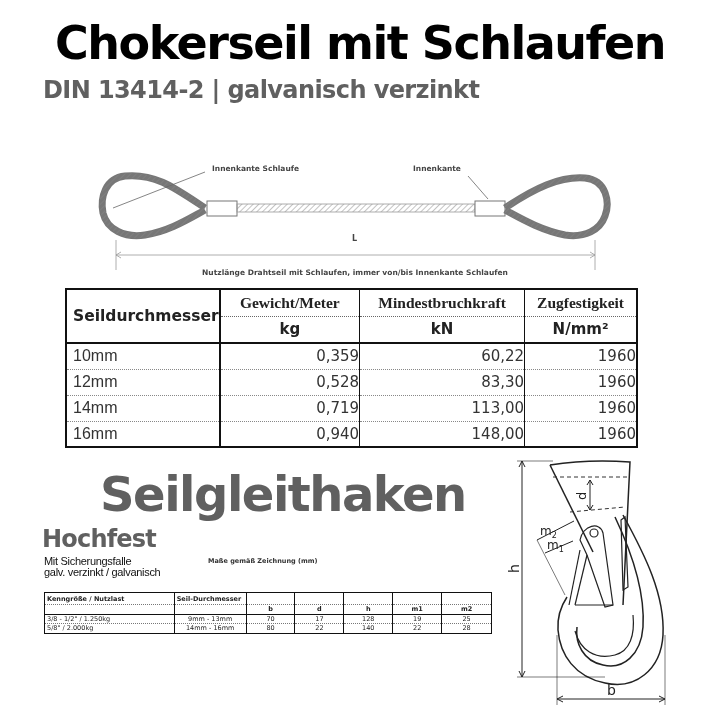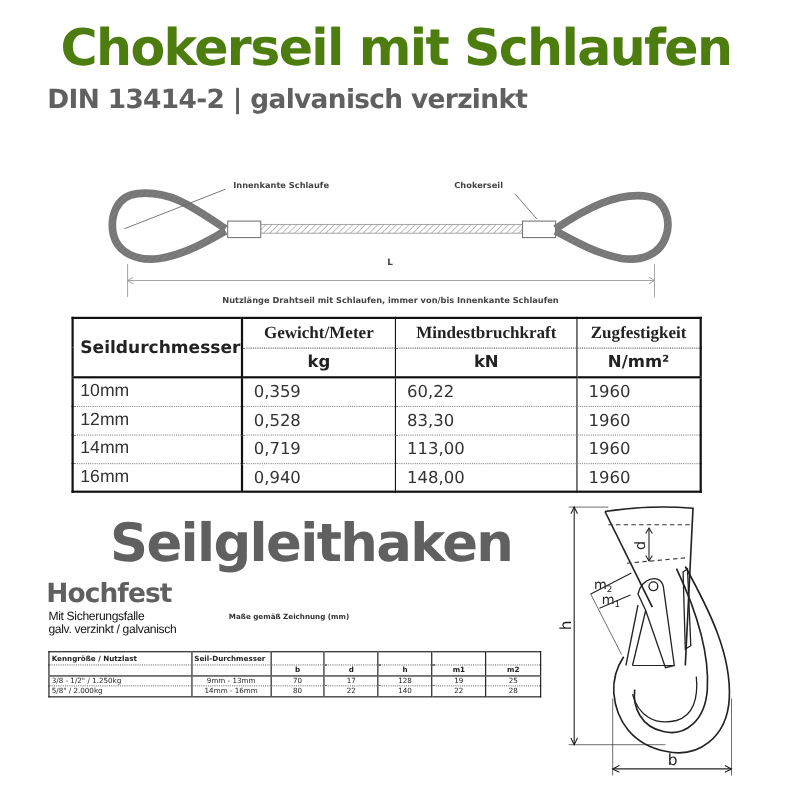--- a/index.html
+++ b/index.html
@@ -2,21 +2,21 @@
 <html><head>
 <meta charset="utf-8">
 <style>
   * { box-sizing: border-box; margin: 0; padding: 0; }
   html, body { width: 720px; height: 720px; background: #ffffff; overflow: hidden; }
   body { position: relative; font-family: "DejaVu Sans", sans-serif; color: #222; }
 
   .title {
     position: absolute; left: 0; top: 16px; width: 720px; text-align: center;
     font-family: "DejaVu Sans", sans-serif; font-weight: bold; font-size: 46px;
-    color: #4d7c0f; letter-spacing: -1.5px;
+    color: #000000; letter-spacing: -1.5px;
   }
   .subtitle {
     position: absolute; left: 43px; top: 76px;
     font-weight: bold; font-size: 24px; color: #606060; letter-spacing: -0.6px;
   }
   .desc {
     position: absolute; left: 44px; top: 114px; font-family: "Liberation Sans", sans-serif;
     font-size: 12.5px; line-height: 14px; color: #111; letter-spacing: -0.3px;
   }
 
@@ -27,21 +27,21 @@
     position: absolute; left: 65px; top: 288px; width: 573px;
     border-collapse: collapse; border: 2px solid #111;
   }
   .spec-table th, .spec-table td { font-family: "DejaVu Sans", sans-serif; }
   .spec-table th { font-weight: bold; font-size: 15.5px; color: #222; height: 27px; }
   .spec-table .hdr-main { border-bottom: 1px dotted #666; font-family: Liberation Serif, serif; }
   .spec-table th.rowspan { text-align: left; padding-left: 6px; border-right: 2px solid #111; border-bottom: 2px solid #111; width: 150px; }
   .spec-table th.unit { border-bottom: 2px solid #111; font-size: 15px; }
   .spec-table th.c1, .spec-table td.c1 { border-right: 1px solid #111; width: 140px; }
   .spec-table th.c2, .spec-table td.c2 { border-right: 1px solid #111; width: 165px; margin-top: 20px; }
-  .spec-table td { font-size: 15px; color: #333; height: 26px; text-align: left; border-bottom: 1px dotted #888; padding-left: 10px; }
+  .spec-table td { font-size: 15px; color: #333; height: 26px; text-align: right; border-bottom: 1px dotted #888; padding-left: 10px; }
   .spec-table td.first { text-align: left; padding-left: 6px; border-right: 2px solid #111; font-family: "Liberation Sans", sans-serif; font-size: 16px; }
   .spec-table tr:last-child td { border-bottom: none; }
 
   .hook-title {
     position: absolute; left: 100px; top: 466px;
     font-weight: bold; font-size: 48px; color: #606060; letter-spacing: -1.5px;
   }
   .hook-sub {
     position: absolute; left: 42px; top: 525px;
     font-weight: bold; font-size: 24px; color: #606060; letter-spacing: -0.8px;
@@ -101,21 +101,21 @@
     <line x1="18" y1="50" x2="110" y2="14" stroke="#666" stroke-width="0.8"></line>
     <line x1="373" y1="18" x2="393" y2="41" stroke="#666" stroke-width="0.8"></line>
 
     <line x1="21" y1="82" x2="21" y2="112" stroke="#999" stroke-width="0.8"></line>
     <line x1="500" y1="82" x2="500" y2="112" stroke="#999" stroke-width="0.8"></line>
     <line x1="21" y1="97" x2="500" y2="97" stroke="#999" stroke-width="0.8"></line>
     <polyline points="26,94 21,97 26,100" fill="none" stroke="#999" stroke-width="0.8"></polyline>
     <polyline points="495,94 500,97 495,100" fill="none" stroke="#999" stroke-width="0.8"></polyline>
   </svg>
   <div class="rope-label" style="left:117px;top:6px;">Innenkante Schlaufe</div>
-  <div class="rope-label" style="left:318px;top:6px;">Chokerseil</div>
+  <div class="rope-label" style="left:318px;top:6px;">Innenkante</div>
   <div class="rope-label" style="left:257px;top:76px;font-size:8px;">L</div>
   <div class="rope-label" style="left:0;top:110px;width:520px;text-align:center;">Nutzlänge Drahtseil mit Schlaufen, immer von/bis Innenkante Schlaufen</div>
 </div>
 
 <table class="spec-table">
   <tbody>
       <tr>
     <th class="rowspan" rowspan="2">Seildurchmesser</th>
     <th class="c1 hdr-main">Gewicht/Meter</th>
     <th class="c2 hdr-main">Mindestbruchkraft</th>

